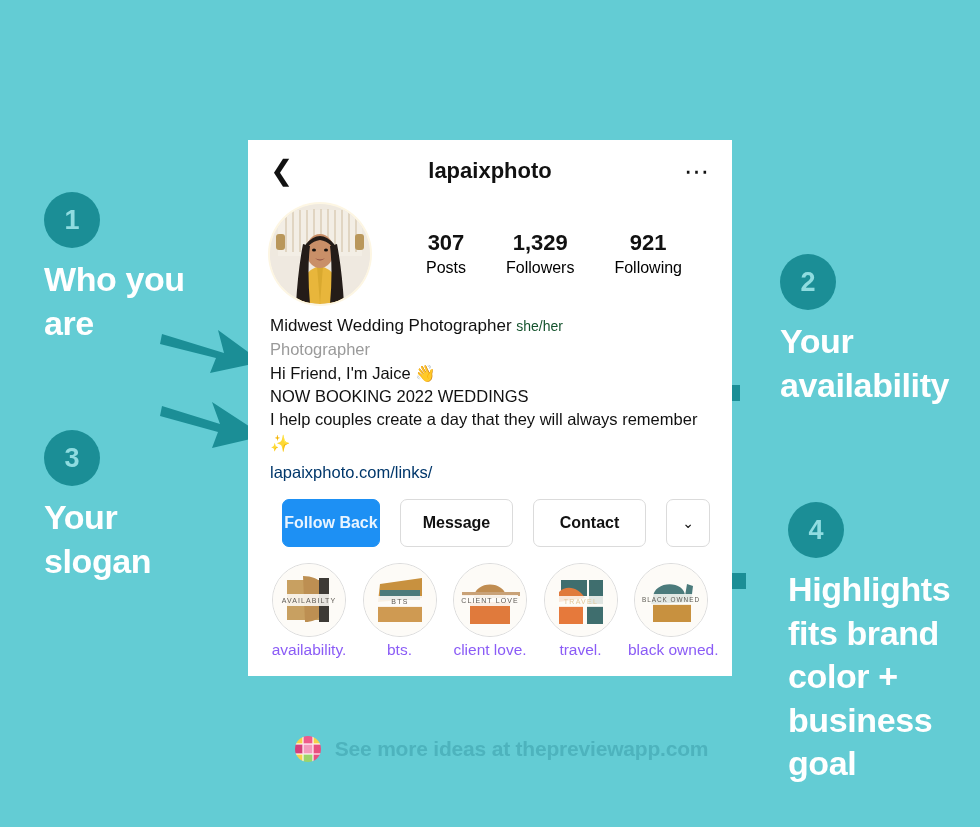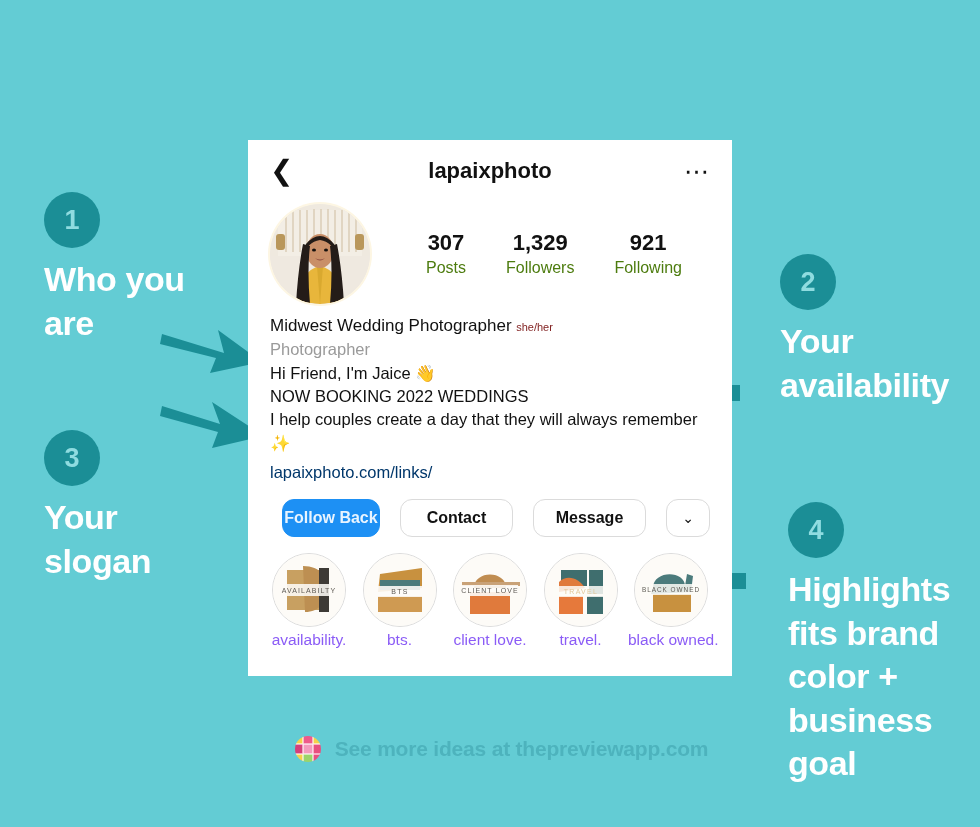--- a/index.html
+++ b/index.html
@@ -94,36 +94,36 @@
   }
   .avatar svg { display: block; }
   .stats {
     display: flex; flex: 1;
     justify-content: space-around;
     padding-left: 36px;
     padding-right: 8px;
   }
   .stat { text-align: center; }
   .stat-num { font-size: 22px; font-weight: 700; color: #111; line-height: 1.25; }
-  .stat-label { font-size: 16px; color: #4d7c0f; line-height: 1.4; }
+  .stat-label { font-size: 16px; color: #000000; line-height: 1.4; }
 
   .ig-bio { padding: 10px 22px 0 22px; }
   .bio-line { font-size: 16.5px; color: #111; line-height: 1.42; }
   .bio-name { font-weight: 400; font-size: 17px; color: #111; }
-  .bio-pronoun { color: #7f1d1d; font-weight: 400; font-size: 11px; }
+  .bio-pronoun { color: #14532d; font-weight: 400; font-size: 14px; }
   .bio-category { color: #9a9a9a; font-size: 16.5px; line-height: 1.42; }
   .bio-link { color: #00376b; font-size: 16.5px; line-height: 1.42; display: block; margin-top: 6px; text-decoration: none; }
 
   .ig-actions {
     display: flex; gap: 8px;
     padding: 14px 22px 0 22px;
   }
   .btn {
-    height: 38px;
-    border-radius: 12px;
+    height: 48px;
+    border-radius: 7px;
     border: 1px solid #dbdbdb;
     background: #fff;
     font-size: 16px; font-weight: 700; color: #111;
     display: flex; align-items: center; justify-content: center;
     cursor: pointer;
     font-family: "Liberation Sans", sans-serif;
     margin-left: 12px;
   }
   .btn-follow {
     background: #1d90f4; border-color: #1d90f4; color: #e8f4ff;
@@ -276,22 +276,22 @@
     </div>
     <div class="bio-category">Photographer</div>
     <div class="bio-line">Hi Friend, I'm Jaice 👋</div>
     <div class="bio-line">NOW BOOKING 2022 WEDDINGS</div>
     <div class="bio-line">I help couples create a day that they will always remember ✨</div>
     <a class="bio-link" href="#">lapaixphoto.com/links/</a>
   </div>
 
   <div class="ig-actions">
     <button class="btn btn-follow">Follow Back</button>
+    <button class="btn btn-message">Message</button>
     <button class="btn btn-contact">Contact</button>
-    <button class="btn btn-message">Message</button>
     <button class="btn btn-chevron">⌄</button>
   </div>
 
   <div class="ig-highlights">
 
     <div class="hl">
       <div class="hl-ring">
         <svg width="72" height="72" viewBox="0 0 72 72">
           <rect width="72" height="72" fill="#fdfbf7"></rect>
           <path d="M14 16 H46 V56 H14 Z" fill="#c8a061"></path>

